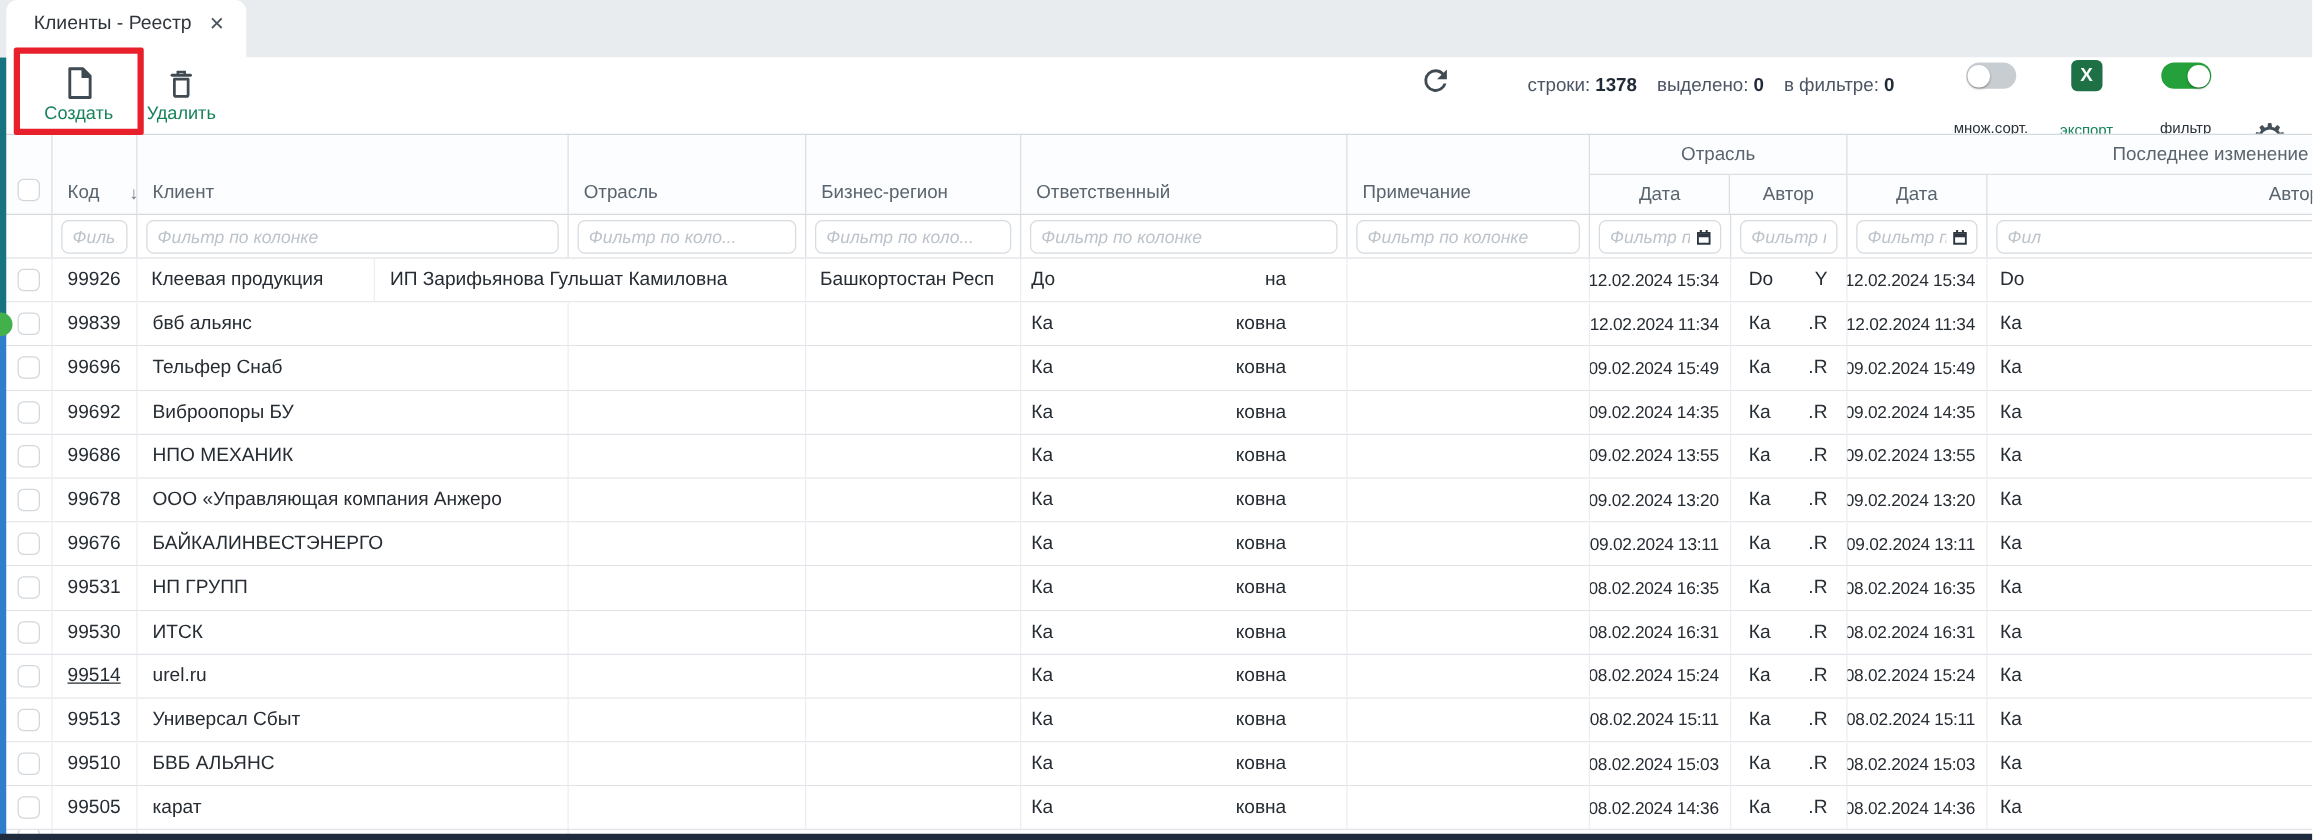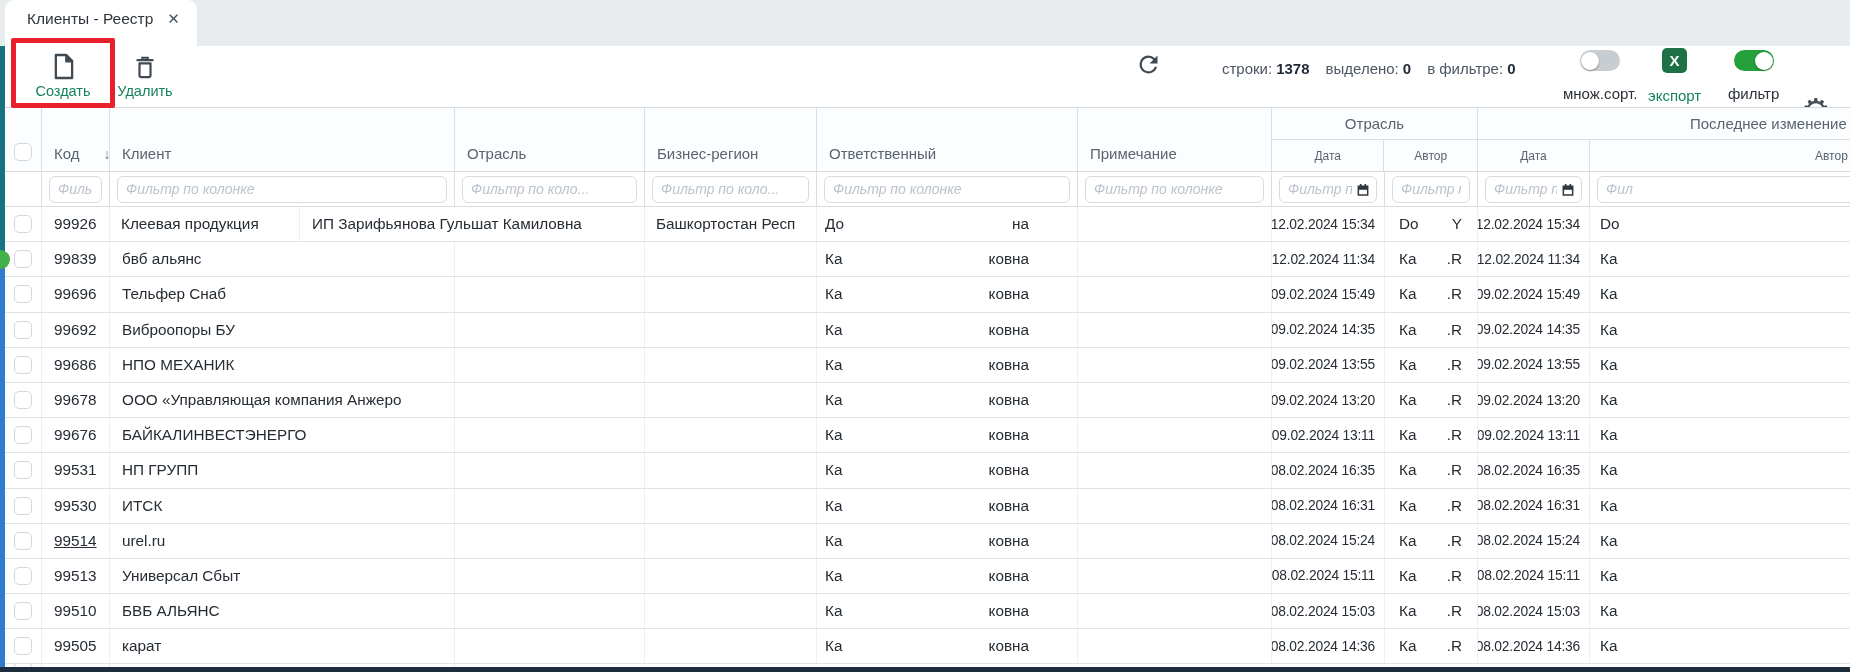--- a/index.html
+++ b/index.html
@@ -30,41 +30,41 @@
   .counters { position:absolute; left:1222px; top:14px; display:flex; gap:16px; font-size:15px; color:#4b5563;}
   .counters b { color:#1f2937; margin-left:4px; }
 
   .toggle-block { position:absolute; top:4px; display:flex; flex-direction:column; align-items:center; }
   .toggle { width:40px; height:21px; border-radius:11px; position:relative; cursor:pointer;}
   .toggle.off { background:#c8cdd2; }
   .toggle.on  { background:#24a13a; }
   .toggle .knob { position:absolute; top:1.5px; width:18px; height:18px; border-radius:50%; background:#fff; box-shadow:0 1px 2px rgba(0,0,0,.35);}
   .toggle.off .knob { left:1px; }
   .toggle.on  .knob { right:1px; }
-  .toggle-block .lbl { font-size:15px; color:#2b3138; margin-top:14px; white-space:nowrap;}
+  .toggle-block .lbl { font-size:12px; color:#2b3138; margin-top:24px; white-space:nowrap;}
   .toggle-block .lbl.green { color:#17835a; }
   .excel-ic { width:25px; height:25px; background:#1e7145; border-radius:5px; color:#fff; font-weight:bold;
               font-size:15px; display:flex; align-items:center; justify-content:center; cursor:pointer; margin-top:-2px;}
   .gear { position:absolute; left:1801px; top:49px; font-size:33px; color:#454f58; line-height:32px; cursor:pointer;}
 
   
   .red-box { position:absolute; left:11px; top:38px; width:104px; height:70px; border:5px solid #e8202b;
              border-radius:2px; z-index:60; pointer-events:none;}
 
   
   .tbl { position:absolute; left:5px; top:107px; width:1880px; }
   .hrow { display:flex; border-top:1px solid #d4d9de; border-bottom:1px solid #d5dade; background:#fcfdfe; height:65px;}
   .hcol { border-right:1px solid #dadfe4; display:flex; align-items:flex-end; padding:0 0 9px 12px;
           font-size:15px; color:#59646e; white-space:nowrap; overflow:hidden;}
   .hgroup { border-right:1px solid #dadfe4; display:flex; flex-direction:column; }
   .hgroup-title { height:32px; border-bottom:1px solid #dadfe4; display:flex; align-items:center; justify-content:center;
                   font-size:15px; color:#59646e; white-space:nowrap; overflow:hidden;}
   .hgroup-title.shift { justify-content:flex-start; padding-left:212px; }
   .hsub { flex:1; display:flex; }
-  .hsub .sub { display:flex; align-items:center; justify-content:center; font-size:12px; color:#59646e;
+  .hsub .sub { display:flex; align-items:center; justify-content:center; font-size:15px; color:#59646e;
                border-right:1px solid #dadfe4; overflow:hidden; white-space:nowrap;}
   .hsub .sub:last-child { border-right:none; }
   .hsub .sub.shift { justify-content:flex-start; padding-left:225px; }
   .sort-arrow { color:#6f7a84; font-size:14px; margin-left:24px; }
 
   .frow { display:flex; height:35px; border-bottom:1px solid #d9dde2; background:#fff;}
   .fcell { border-right:1px solid #dadfe4; display:flex; align-items:center; padding:0 7px; position:relative;}
   .fcell input { width:100%; height:27px; border:1px solid #d6dbe0; border-radius:6px; padding:0 8px;
                  font-family:inherit; font-size:14px; font-style:italic; color:#3a434b; background:#fff; outline:none;}
   .fcell input::placeholder { color:#bcc3cb; opacity:1; }

